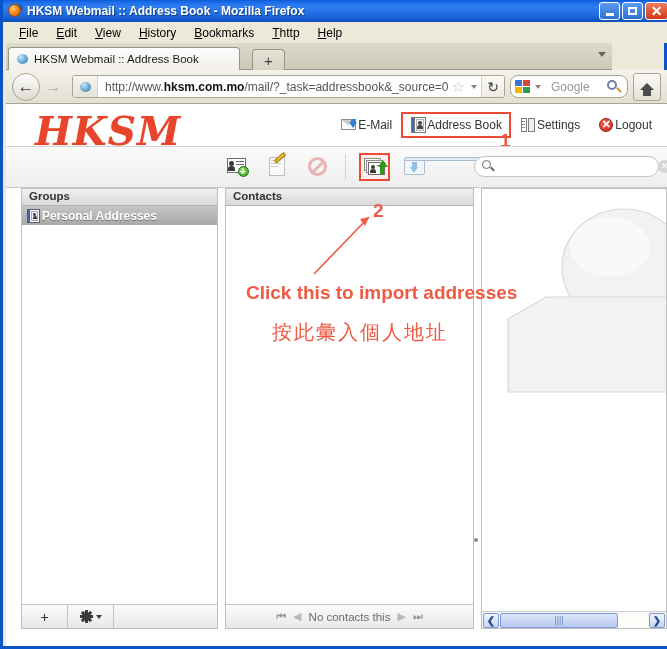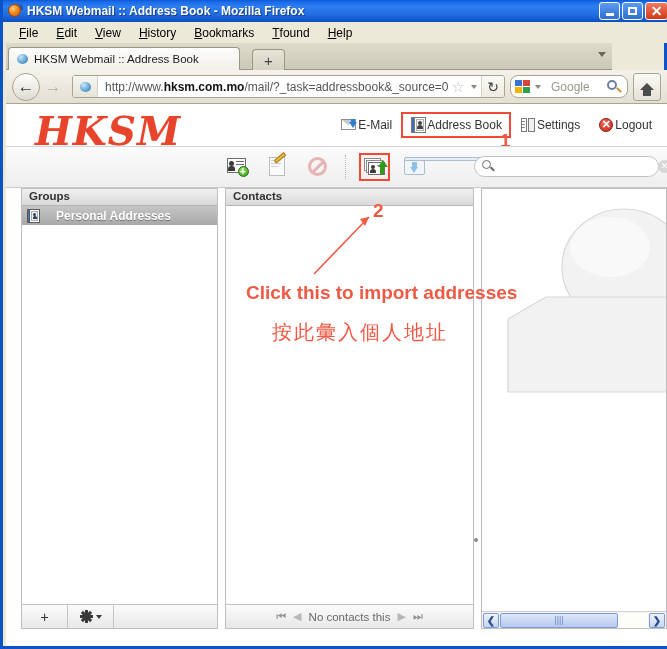--- a/index.html
+++ b/index.html
@@ -321,21 +321,21 @@
   .panel-foot {
     position:absolute; left:0; right:0; bottom:0; height:24px;
     background: linear-gradient(to bottom,#fbfbfb,#e8e8e8);
     border-top:1px solid #c4c4c4; box-sizing:border-box;
     display:flex; align-items:center;
   }
 
   
   #groups-panel { left:15px; width:197px; height:441px;}
   .group-row {
-    display:flex; align-items:center; gap:16px;
+    display:flex; align-items:center; gap:2px;
     height:19px; padding-left:5px;
     background: linear-gradient(to bottom,#c6c6c6,#a8a8a8);
     color:#fff; font-size:12px; font-weight:bold;
     text-shadow:0 1px 0 rgba(0,0,0,.35);
     cursor:pointer;
   }
   .grp-ico { width:13px;height:14px;position:relative;flex:none;}
   .grp-ico .bk{position:absolute;left:0;top:0;width:13px;height:14px;background:#fff;border:1px solid #5a5a5a;box-sizing:border-box;}
   .grp-ico .sp{position:absolute;left:0;top:0;width:3px;height:14px;background:#3e6fb5;border:1px solid #5a5a5a;box-sizing:border-box;}
   .grp-ico .pg{position:absolute;left:4px;top:2px;width:7px;height:10px;background:#eef3fa;border:1px solid #9ab0cc;box-sizing:border-box;}
@@ -425,21 +425,21 @@
         </div>
     </div>
   </div>
 
   <div class="menubar">
     <div class="menuitem"><span class="ak">F</span><span>ile</span></div>
     <div class="menuitem"><span class="ak">E</span><span>dit</span></div>
     <div class="menuitem"><span class="ak">V</span><span>iew</span></div>
     <div class="menuitem"><span class="ak">H</span><span>istory</span></div>
     <div class="menuitem"><span class="ak">B</span><span>ookmarks</span></div>
-    <div class="menuitem"><span class="ak">T</span><span>found</span></div>
+    <div class="menuitem"><span class="ak">T</span><span>http</span></div>
     <div class="menuitem"><span class="ak">H</span><span>elp</span></div>
   </div>
 
   <div class="tabstrip">
     <div class="tab">
       <span class="tico">
           <span class="b"></span>
         </span>
       <span>HKSM Webmail :: Address Book</span>
     </div>

